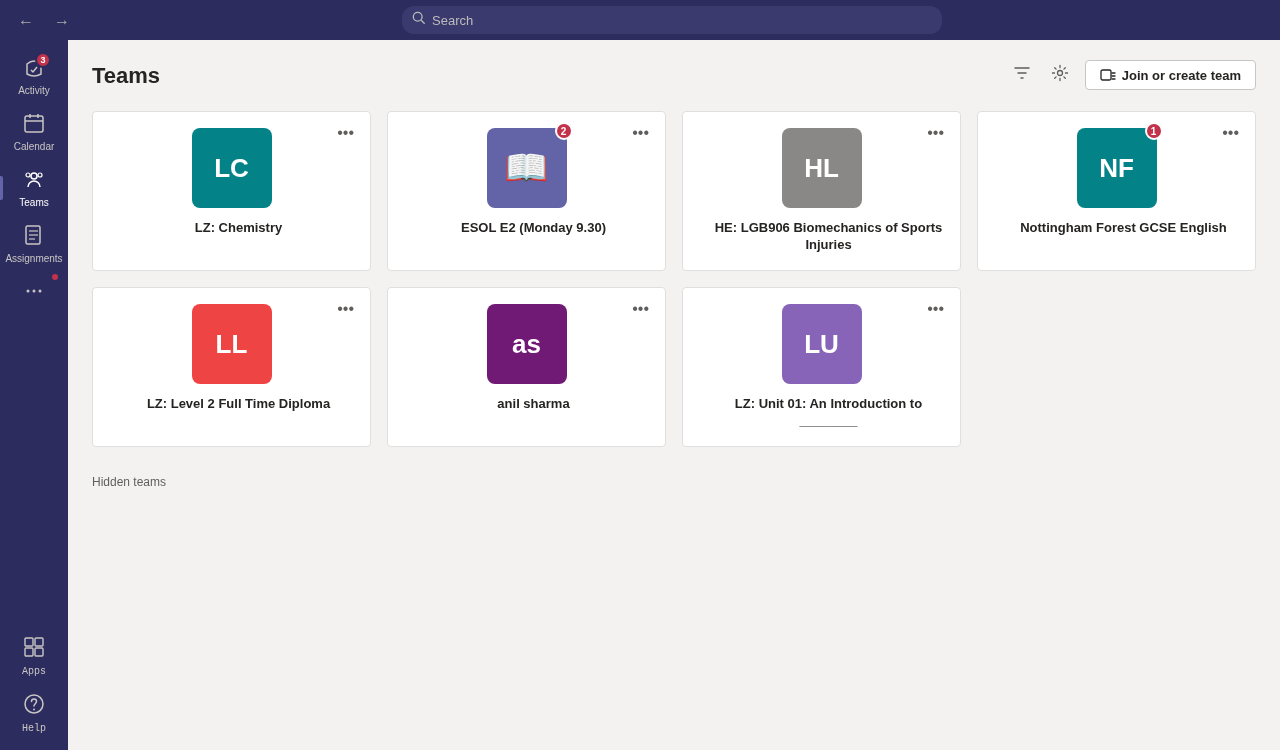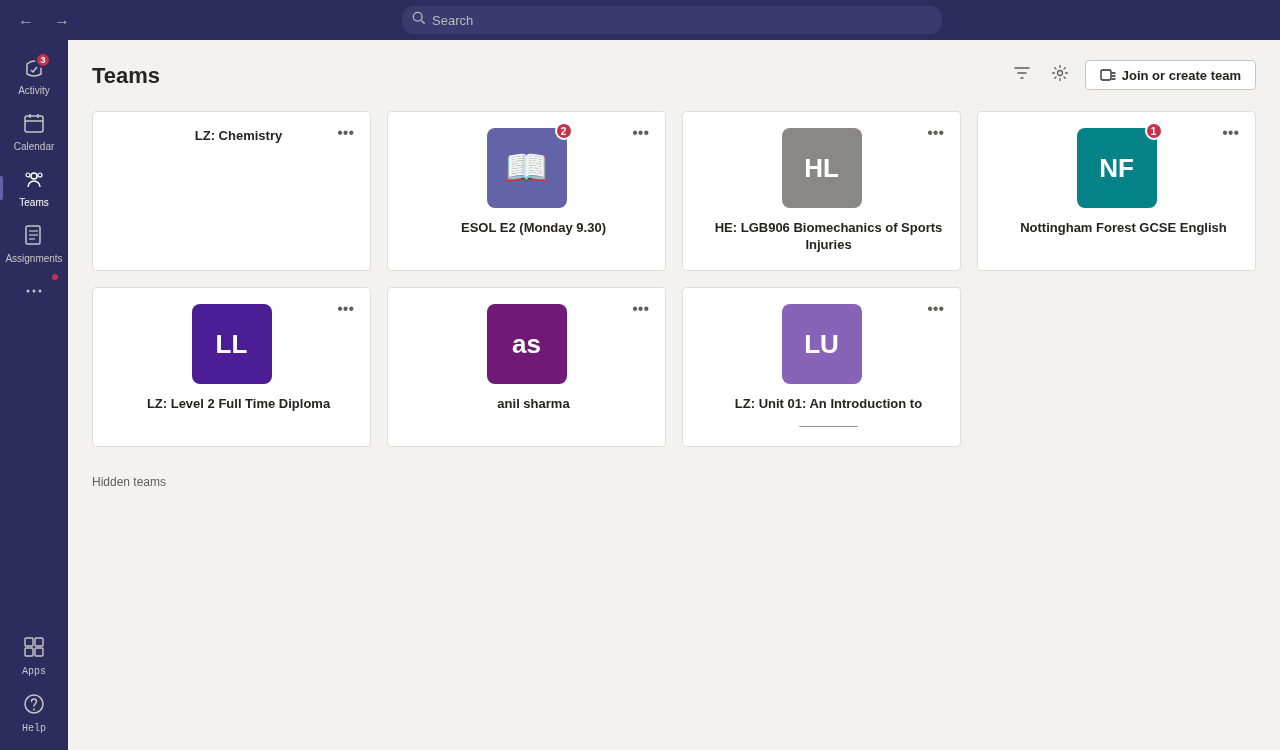--- a/index.html
+++ b/index.html
@@ -274,20 +274,23 @@
         <span>Join or create team</span>
       </button>
     </div>
   </div>
 
 
   <div class="teams-grid">
 
     <div class="team-card">
       <button class="card-menu">•••</button>
+      <div class="team-avatar" style="background:#038387;">
+        <span>LC</span>
+      </div>
       <div class="team-name">LZ: Chemistry</div>
     </div>
 
     <div class="team-card">
       <button class="card-menu">•••</button>
       <div class="team-avatar book-icon" style="background:#6264a7; position:relative;">
         <span style="font-size:36px;">📖</span>
         <span class="card-badge">2</span>
       </div>
       <div class="team-name">ESOL E2 (Monday 9.30)</div>
@@ -305,21 +308,21 @@
       <button class="card-menu">•••</button>
       <div class="team-avatar" style="background:#038387; position:relative;">
         <span>NF</span>
         <span class="card-badge">1</span>
       </div>
       <div class="team-name">Nottingham Forest GCSE English</div>
     </div>
 
     <div class="team-card">
       <button class="card-menu">•••</button>
-      <div class="team-avatar" style="background:#4c1d95;">
+      <div class="team-avatar" style="background:#ef4444;">
         <span>LL</span>
       </div>
       <div class="team-name">LZ: Level 2 Full Time Diploma</div>
     </div>
 
     <div class="team-card">
       <button class="card-menu">•••</button>
       <div class="team-avatar" style="background:#701a75;">
         <span>as</span>
       </div>

